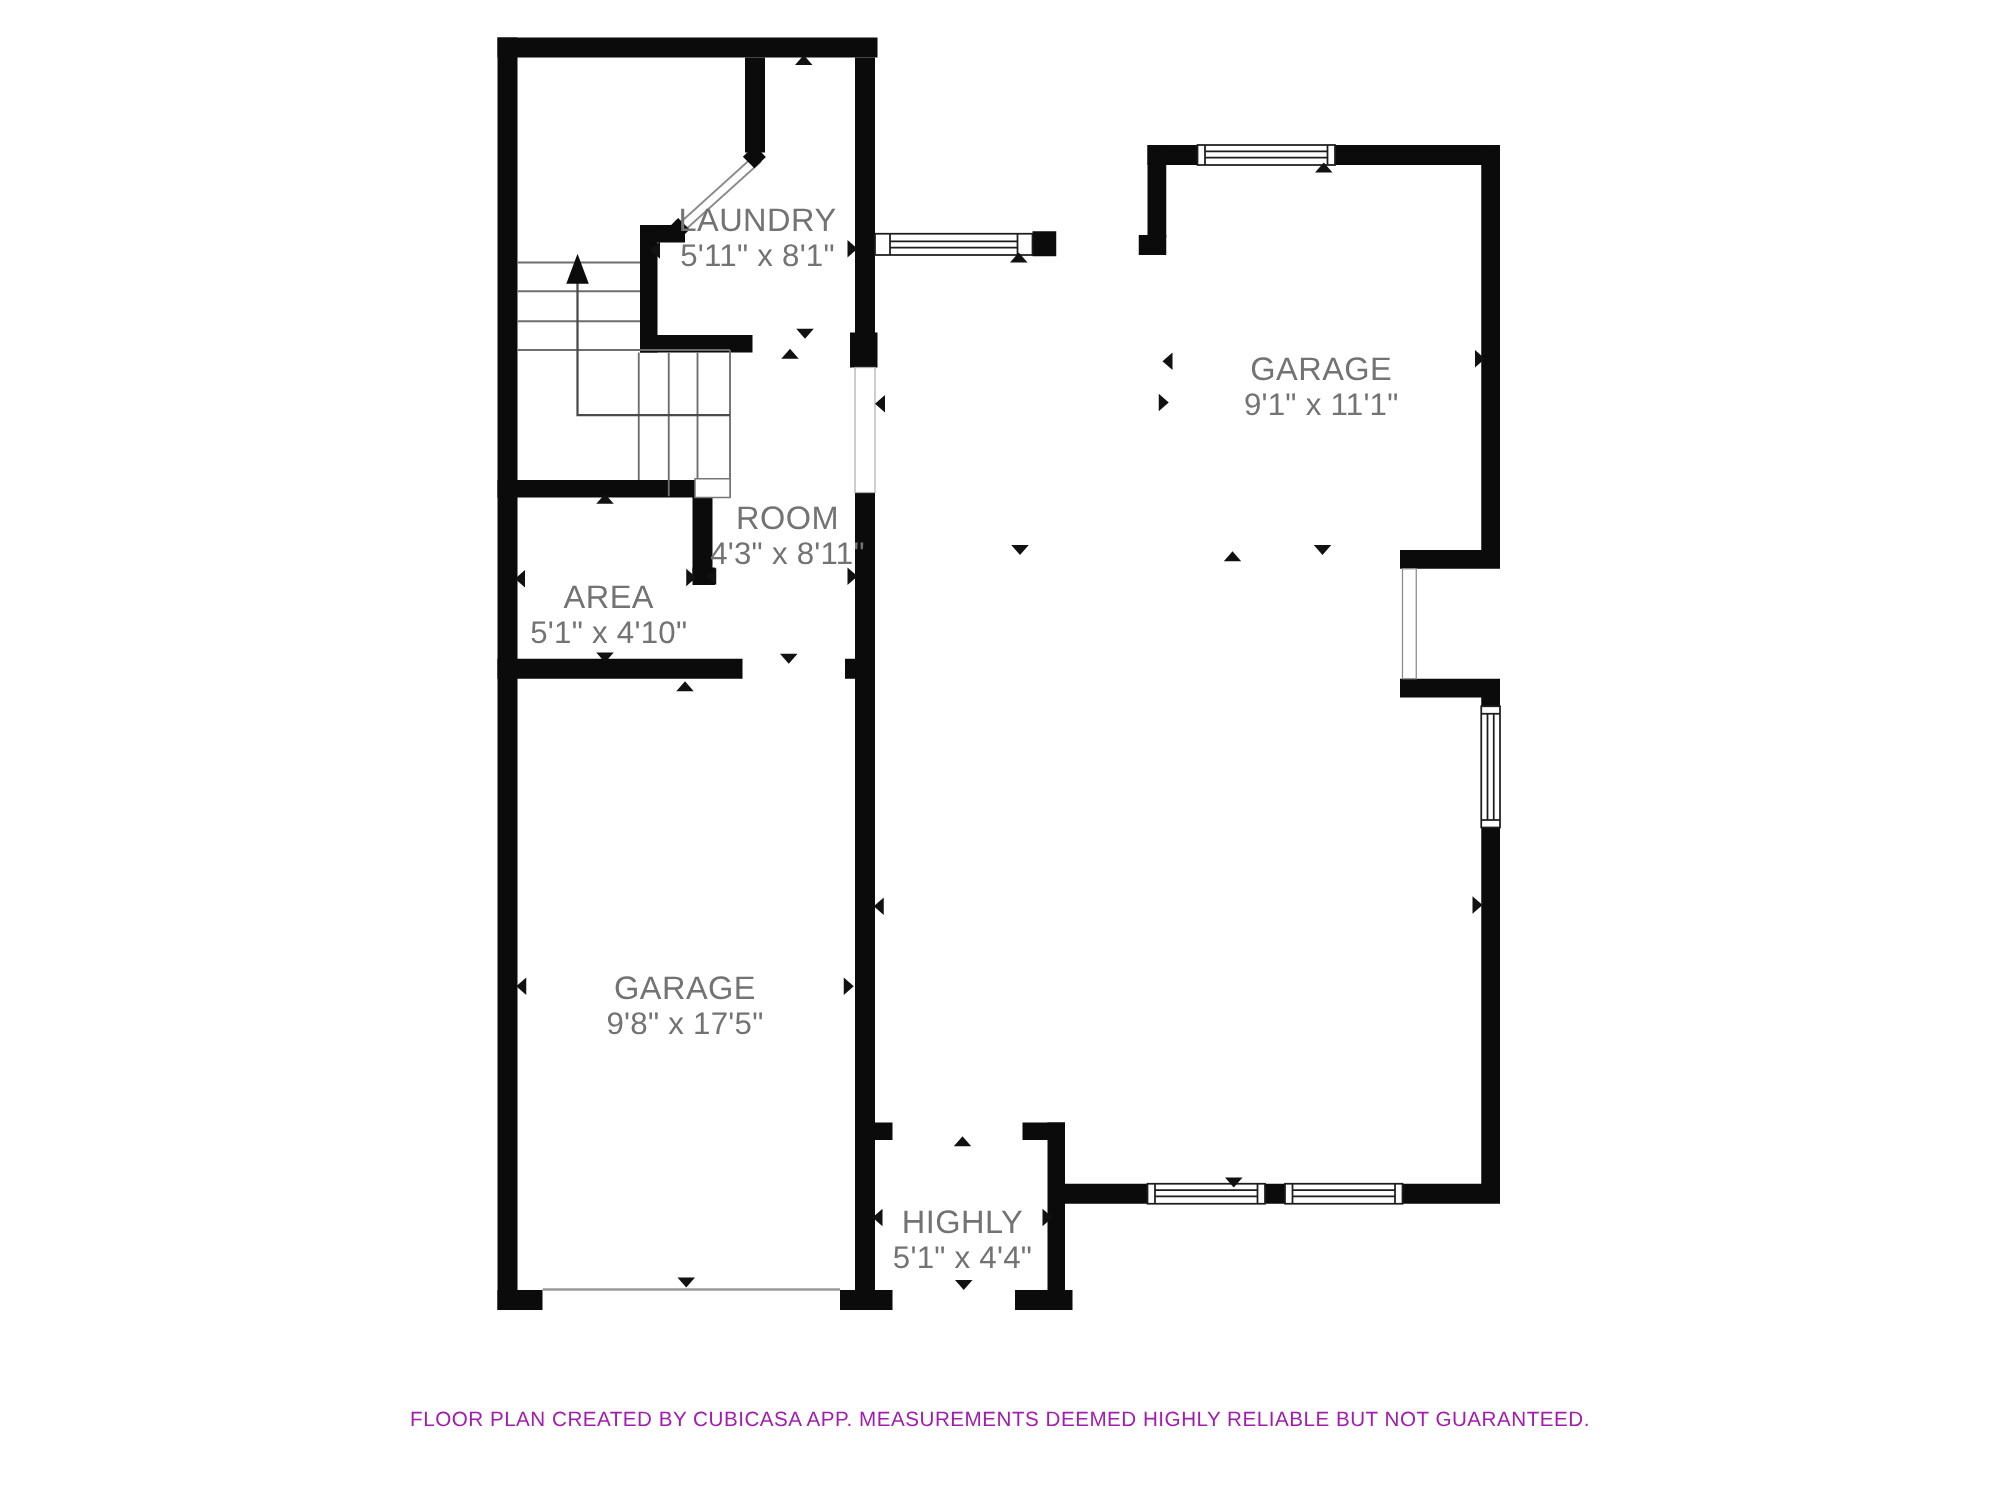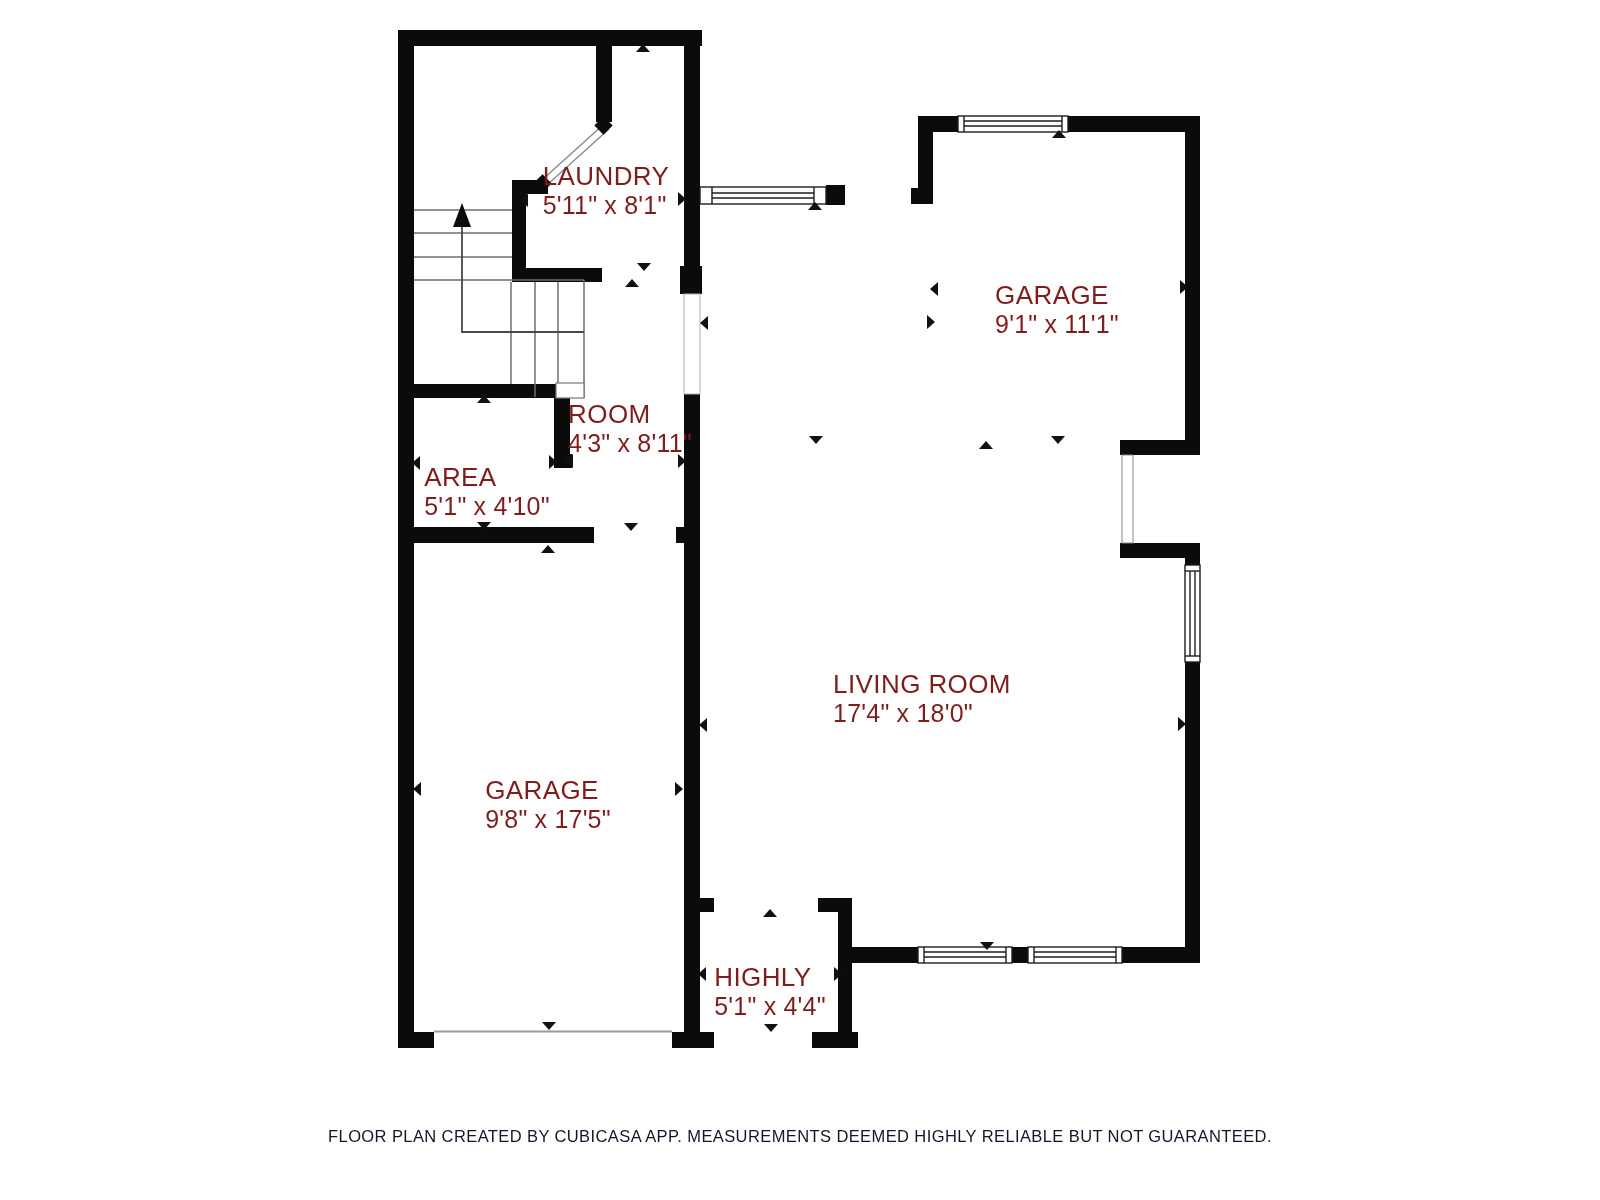--- a/index.html
+++ b/index.html
@@ -7,34 +7,35 @@
     position:relative;
     width:1600px;height:1200px;
     background:#ffffff;
     font-family:"Liberation Sans","DejaVu Sans",sans-serif;
     overflow:hidden;
   }
   .plan-svg{position:absolute;left:0;top:0;width:1600px;height:1200px;}
   .room-label{
     position:absolute;
     transform:translateX(-50%);
-    color:#7f1d1d;
+    text-align:center;
+    color:#737373;
     white-space:nowrap;
   }
   .room-name{font-size:26px;line-height:29px;letter-spacing:.4px;}
   .room-dims{font-size:25px;line-height:29px;letter-spacing:.2px;}
   .footer{
     position:absolute;
     left:0;right:0;
     top:1124px;
     text-align:center;
     font-size:16.5px;
     line-height:24px;
     letter-spacing:.4px;
-    color:#0f172a;
+    color:#a21caf;
   }
 </style>
 </head>
 <body>
 
 <div class="stage">
 
   <svg class="plan-svg" viewBox="0 0 1600 1200" xmlns="http://www.w3.org/2000/svg">
 
     <g fill="#0b0b0b" stroke="none">
@@ -215,24 +216,20 @@
   <div class="room-label" style="left:487px;top:463px">
     <div class="room-name">AREA</div>
     <div class="room-dims">5'1" x 4'10"</div>
   </div>
 
   <div class="room-label" style="left:548px;top:776px">
     <div class="room-name">GARAGE</div>
     <div class="room-dims">9'8" x 17'5"</div>
   </div>
 
-  <div class="room-label" style="left:922px;top:670px">
-    <div class="room-name">LIVING ROOM</div>
-    <div class="room-dims">17'4" x 18'0"</div>
-  </div>
 
   <div class="room-label" style="left:770px;top:963px">
     <div class="room-name">HIGHLY</div>
     <div class="room-dims">5'1" x 4'4"</div>
   </div>
 
   <div class="footer">FLOOR PLAN CREATED BY CUBICASA APP. MEASUREMENTS DEEMED HIGHLY RELIABLE BUT NOT GUARANTEED.</div>
 
 </div>
 

